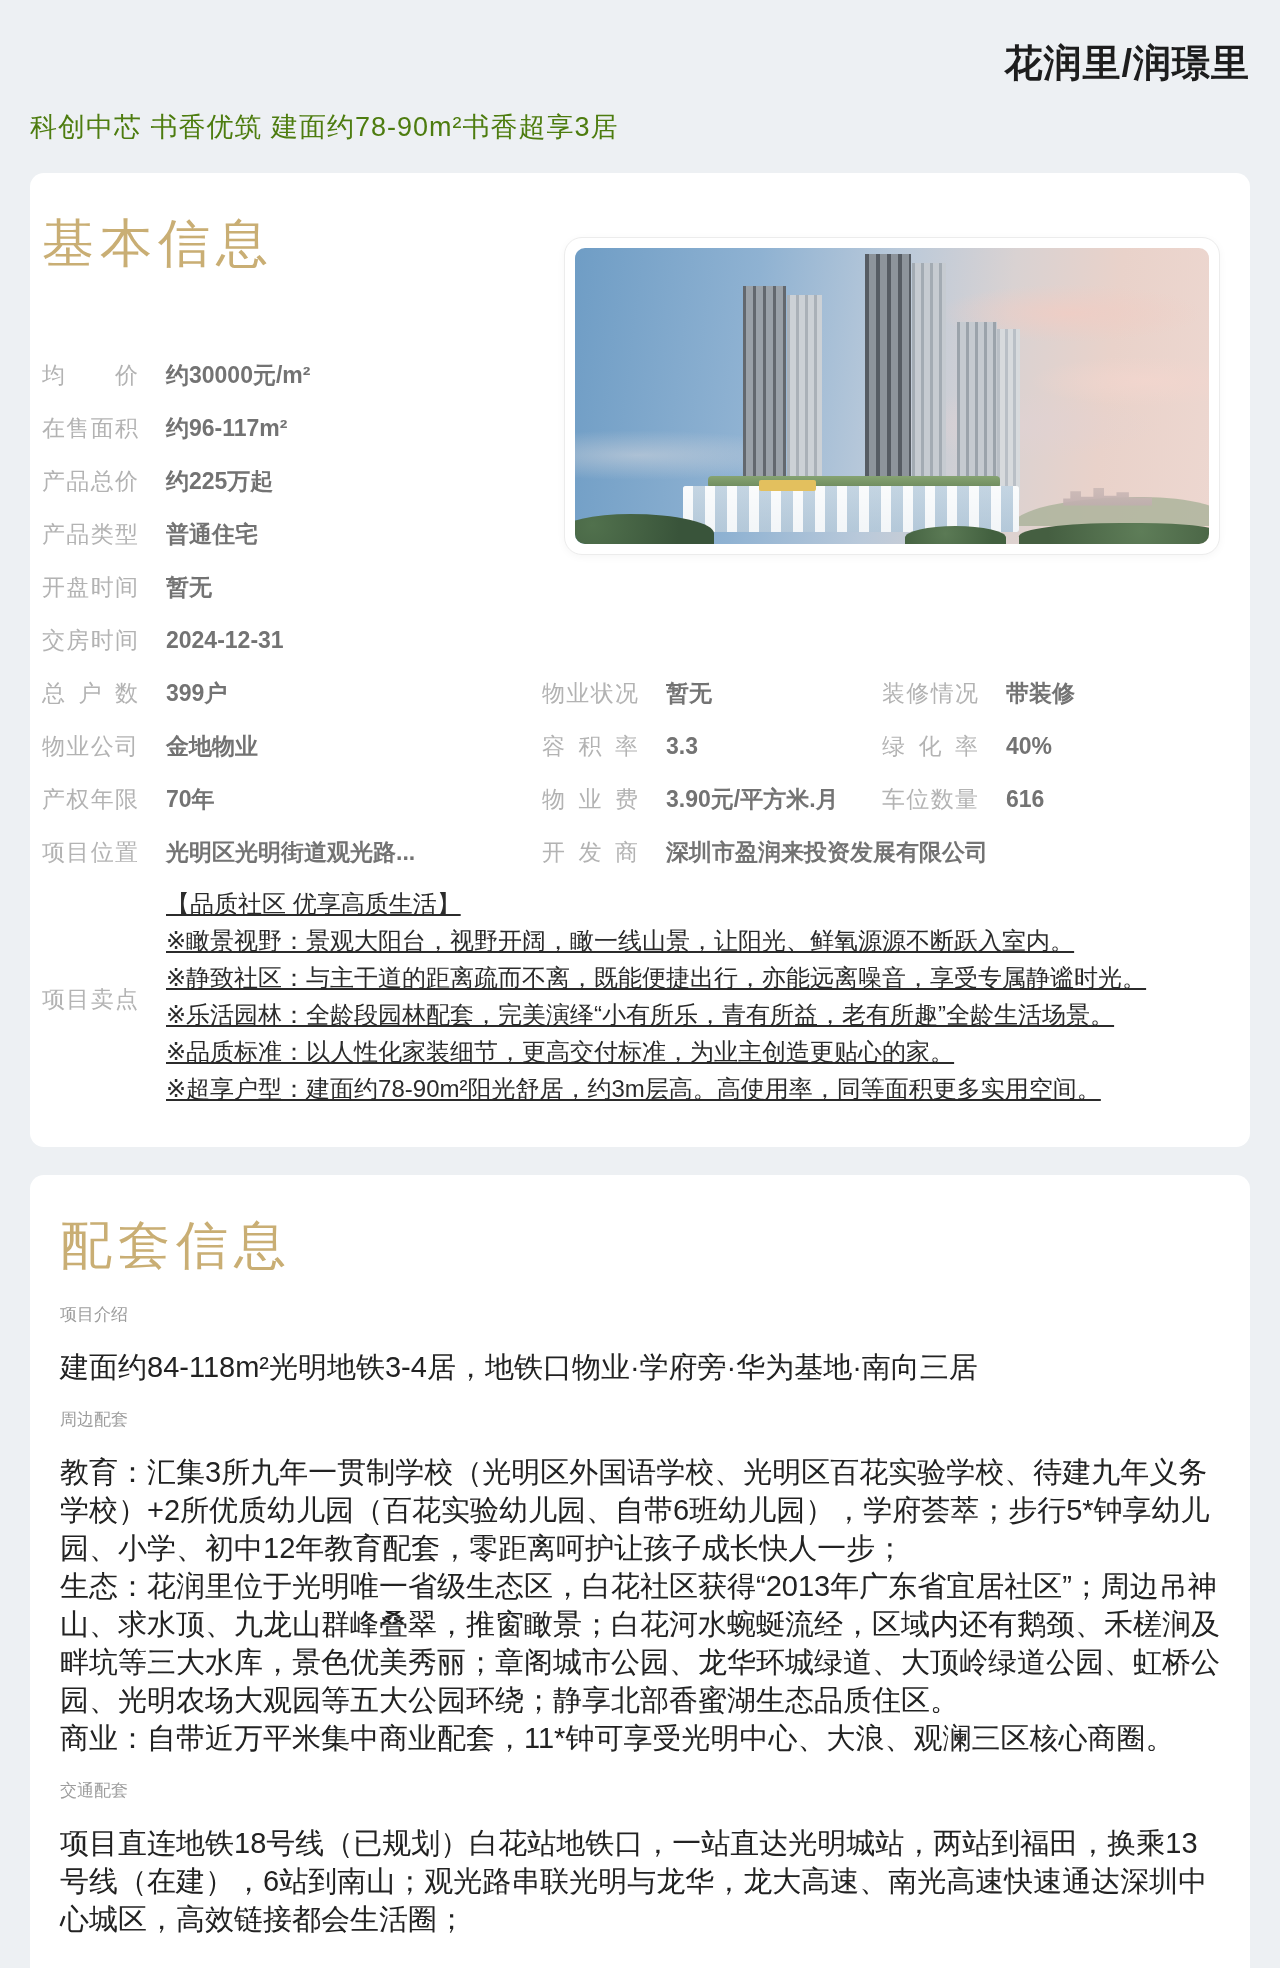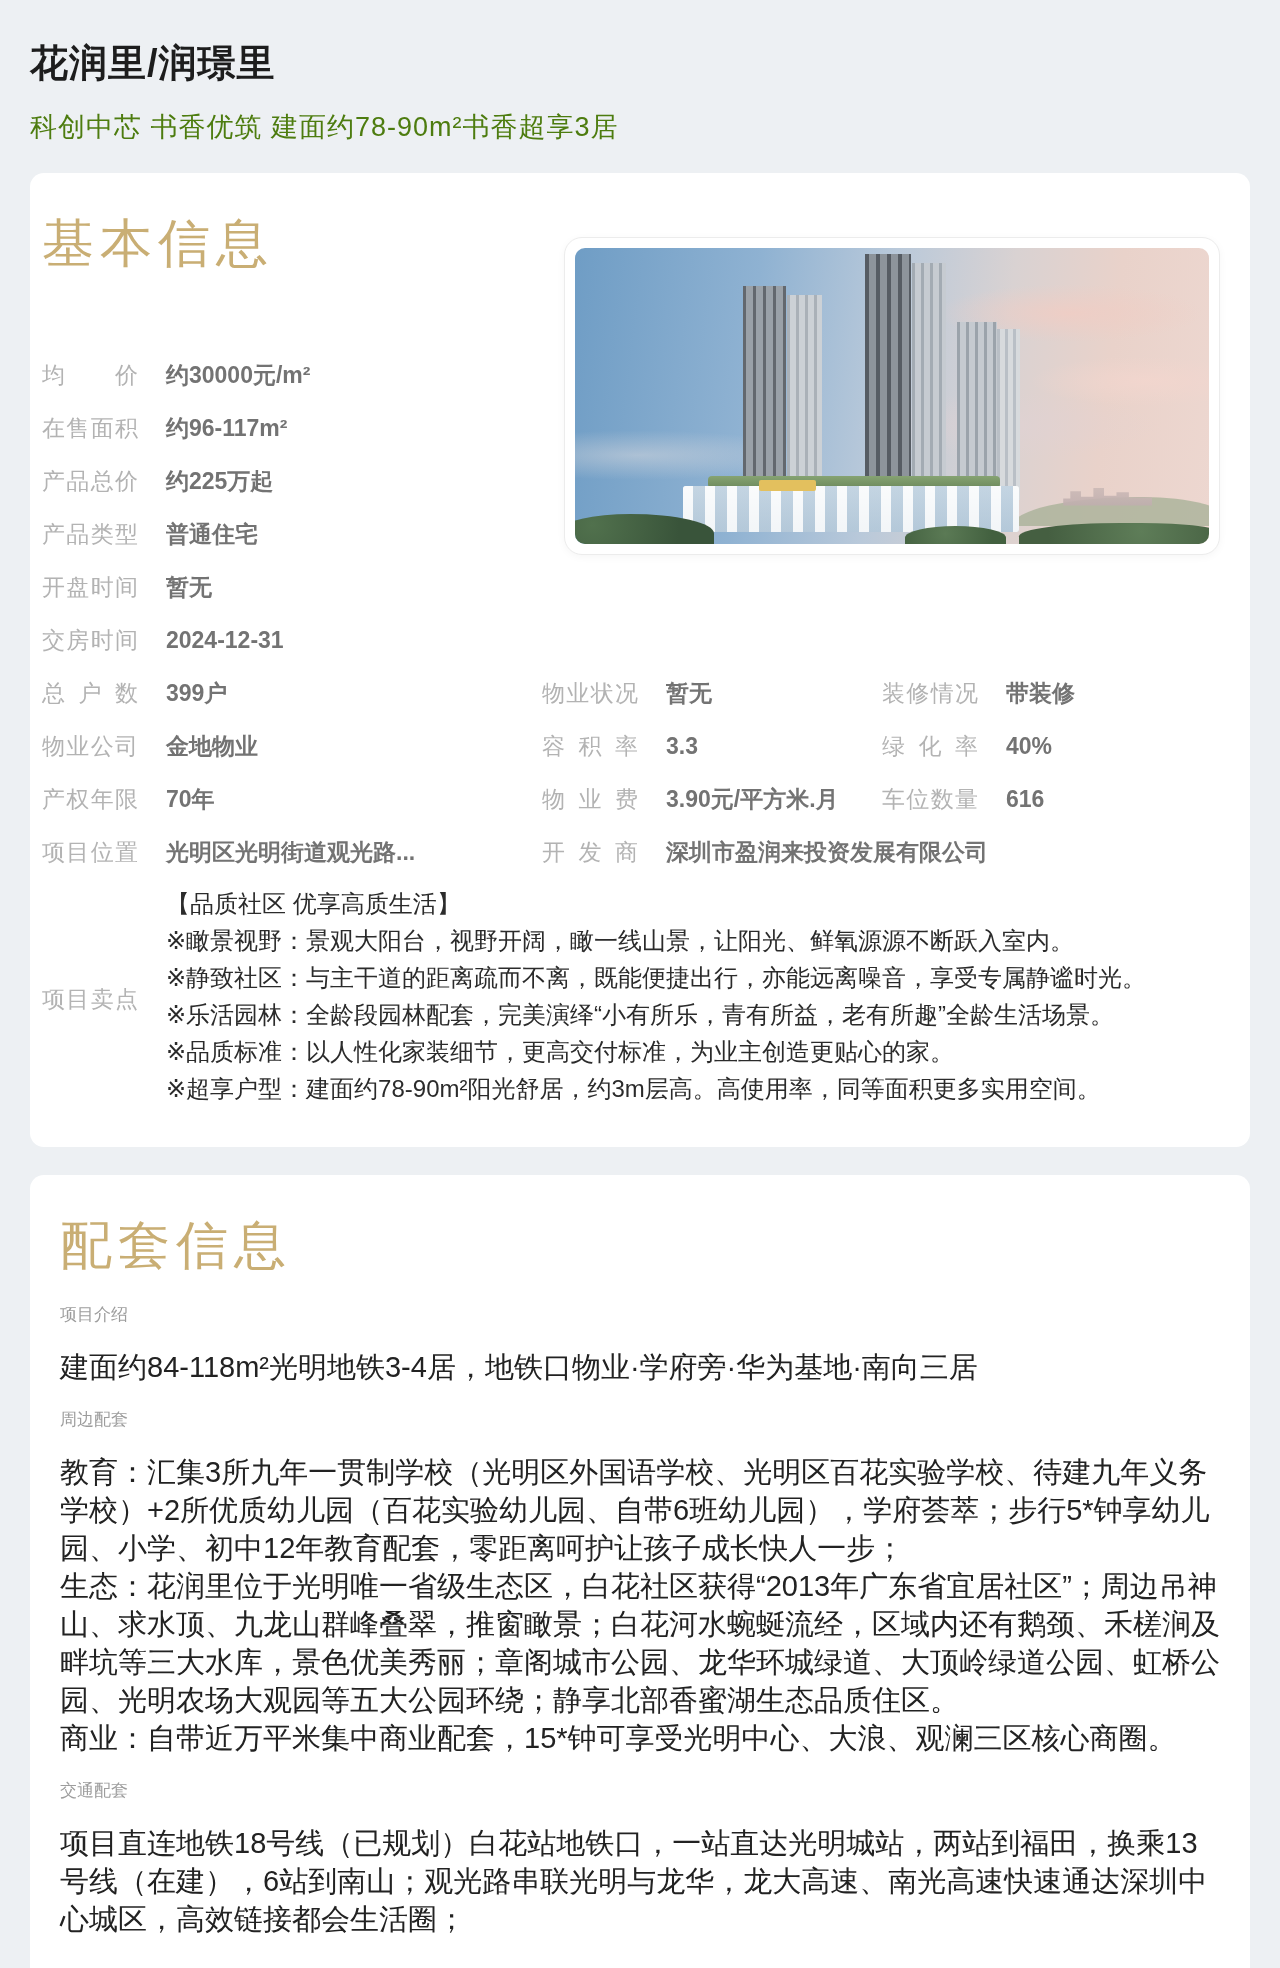--- a/index.html
+++ b/index.html
@@ -2,21 +2,21 @@
 <html lang="zh"><head>
 <meta charset="utf-8">
 <style>
   * { margin:0; padding:0; box-sizing:border-box; }
   html,body { width:1280px; background:#edf0f3; font-family:"Liberation Sans","DejaVu Sans",sans-serif; }
   body { min-height:1968px; color:#2f2f2f; }
 
   .page { padding:38px 30px 30px; }
 
   
-  .hdr-title { font-size:38px; font-weight:700; color:#1d1d1d; letter-spacing:1px; }
+  .hdr-title { font-size:38px; font-weight:700; color:#1d1d1d; letter-spacing:1px;text-align:right; }
   .hdr-sub { margin-top:20px; font-size:27px; color:#4d7c0f; letter-spacing:1px; }
 
   
   .card { background:#ffffff; border-radius:14px; margin-top:28px; padding:36px 30px 30px; position:relative; }
   .sec-title { font-size:52px; color:#c9ae74; letter-spacing:6px; font-weight:400; }
 
   
   .photo-frame { position:absolute; top:64px; right:30px; width:656px; height:318px;
     background:#fff; border:1px solid #ececec; border-radius:18px; padding:10px;
     box-shadow:0 2px 8px rgba(0,0,0,0.04); }
@@ -65,21 +65,21 @@
   .frow { display:flex; align-items:center; height:53px; }
   .flabel { width:96px; min-width:96px; font-size:23px; color:#b3b3b3;
     text-align:justify; text-align-last:justify; margin-right:28px; }
   .fvalue { font-size:23px; font-weight:700; color:#737373; }
 
   .info-grid { display:grid; grid-template-columns:500px 340px 1fr; }
   .info-grid .frow { height:53px; }
 
   .sellpoints { display:flex; margin-top:6px;align-items:center; }
   .sellpoints .flabel { padding-top:6px; }
-  .sp-lines { flex:1; font-size:24px; line-height:37px; color:#2b2b2b; }
+  .sp-lines { flex:1; font-size:24px; line-height:37px; color:#2b2b2b;text-decoration:underline; }
 
   
   .blk-label { font-size:17px; color:#9d9d9d; margin-top:22px; }
   .blk-text { margin-top:22px; font-size:29px; line-height:38px; color:#222222; }
   .amen-pad { padding-bottom:58px; }
 </style>
 </head>
 <body>
 
 <div class="page">
@@ -203,20 +203,20 @@
   <div class="card amen-pad">
     <div class="sec-title">配套信息</div>
 
     <div class="blk-label">项目介绍</div>
     <div class="blk-text">建面约84-118m²光明地铁3-4居，地铁口物业·学府旁·华为基地·南向三居</div>
 
     <div class="blk-label">周边配套</div>
     <div class="blk-text">
       <div>教育：汇集3所九年一贯制学校（光明区外国语学校、光明区百花实验学校、待建九年义务学校）+2所优质幼儿园（百花实验幼儿园、自带6班幼儿园），学府荟萃；步行5*钟享幼儿园、小学、初中12年教育配套，零距离呵护让孩子成长快人一步；</div>
       <div>生态：花润里位于光明唯一省级生态区，白花社区获得“2013年广东省宜居社区”；周边吊神山、求水顶、九龙山群峰叠翠，推窗瞰景；白花河水蜿蜒流经，区域内还有鹅颈、禾槎涧及畔坑等三大水库，景色优美秀丽；章阁城市公园、龙华环城绿道、大顶岭绿道公园、虹桥公园、光明农场大观园等五大公园环绕；静享北部香蜜湖生态品质住区。</div>
-      <div>商业：自带近万平米集中商业配套，15*钟可享受光明中心、大浪、观澜三区核心商圈。</div>
+      <div>商业：自带近万平米集中商业配套，11*钟可享受光明中心、大浪、观澜三区核心商圈。</div>
     </div>
 
     <div class="blk-label">交通配套</div>
     <div class="blk-text">项目直连地铁18号线（已规划）白花站地铁口，一站直达光明城站，两站到福田，换乘13号线（在建），6站到南山；观光路串联光明与龙华，龙大高速、南光高速快速通达深圳中心城区，高效链接都会生活圈；</div>
   </div>
 
 </div>
 
 </body></html>

